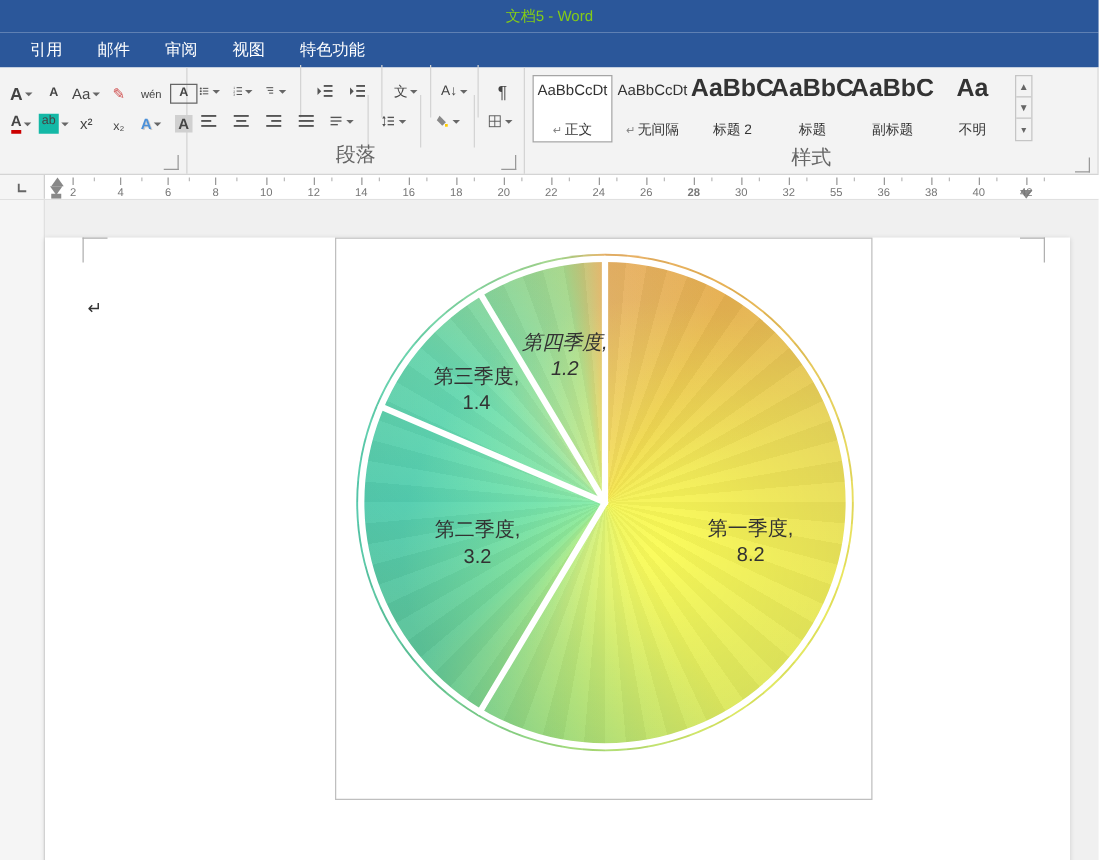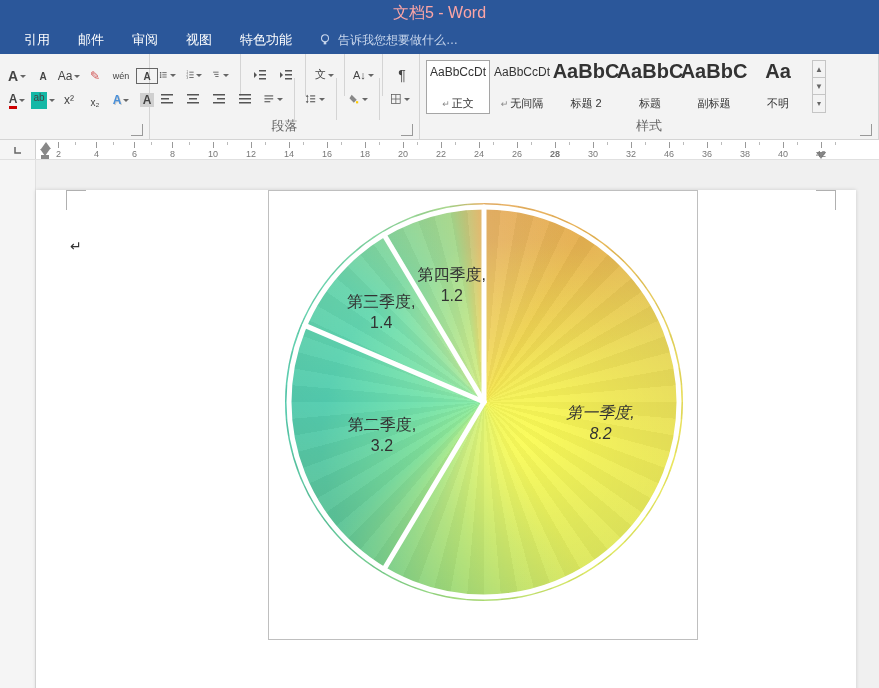--- a/index.html
+++ b/index.html
@@ -1,34 +1,34 @@
 <!DOCTYPE html>
 <html><head>
 <meta charset="utf-8">
 <style>
 * { margin:0; padding:0; box-sizing:border-box; font-family:"Microsoft YaHei","Segoe UI",sans-serif; }
 body { background:#fff; font-size:12px; width:879px; height:688px; overflow:hidden; }
 
 
-.titlebar { background:#2b579a; color:#fca5a5; height:26px; display:flex; align-items:center; justify-content:center; font-size:16px; }
+.titlebar { background:#2b579a; color:#84cc16; height:26px; display:flex; align-items:center; justify-content:center; font-size:12px; }
 
 
 .tabrow { background:#2b579a; height:28px; display:flex; align-items:center; padding-left:10px; gap:0; }
 .tabrow .tab { color:#fff; padding:0 14px; height:28px; display:flex; align-items:center; cursor:pointer; font-size:13px; }
 .tabrow .tell { display:flex; align-items:center; color:#c8d6ec; padding-left:12px; gap:6px; }
 .bulb { width:14px; height:14px; }
 
 
 .ribbon { background:#f3f3f3; border-bottom:1px solid #d4d4d4; height:86px; display:flex; }
 .group { border-right:1px solid #d4d4d4; display:flex; flex-direction:column; justify-content:space-between; padding:4px 6px 0 6px; }
 .group-rows { display:flex; flex-direction:column; gap:2px; flex:1; justify-content:center;}
 .row { display:flex; align-items:center; gap:4px; height:22px; }
 .btn { height:22px; min-width:22px; display:flex; align-items:center; justify-content:center; color:#444; border:1px solid transparent; padding:0 2px; }
 .dd::after { content:""; display:inline-block; margin-left:2px; border:3px solid transparent; border-top-color:#666; transform:translateY(2px);}
-.group-label { font-size:13px; color:#666; text-align:center; padding:2px 0 4px; position:relative;}
+.group-label { font-size:16px; color:#666; text-align:center; padding:2px 0 4px; position:relative;}
 .group-label .launcher { position:absolute; right:0; bottom:3px; width:12px; height:12px; border:1px solid #999; border-left:0; border-top:0;}
 .sep { width:1px; background:#d4d4d4; margin:2px 4px; height:42px; align-self:center;}
 .ico { width:16px; height:16px; display:inline-block; }
 
 
 .styles-group { flex:1; }
 .styles-gallery { display:flex; gap:0; align-items:flex-start; padding-top:2px;}
 .style-item { width:64px; height:54px; border:1px solid transparent; display:flex; flex-direction:column; align-items:center; justify-content:center; padding:2px; }
 .style-item.sel { border:1px solid #a5a5a5; background:#fff;}
 .style-sample { font-size:12px; color:#333; height:26px; display:flex; align-items:center; overflow:hidden; white-space:nowrap; }
@@ -89,27 +89,20 @@
 <div class="titlebar">
   <span>文档5 - Word</span>
 </div>
 
 <div class="tabrow">
   <div class="tab">引用</div>
   <div class="tab">邮件</div>
   <div class="tab">审阅</div>
   <div class="tab">视图</div>
   <div class="tab">特色功能</div>
-  <div class="tell">
-    <svg class="bulb" viewBox="0 0 16 16">
-        <circle cx="8" cy="6" r="4" fill="none" stroke="#c8d6ec" stroke-width="1.2"></circle>
-        <rect x="6.5" y="10" width="3" height="3" fill="#c8d6ec"></rect>
-      </svg>
-    <span>告诉我您想要做什么…</span>
-  </div>
 </div>
 
 <div class="ribbon">
 
   <div class="group" style="width:150px">
     <div class="group-rows">
       <div class="row">
         <div class="btn dd">
             <span style="font-size:14px;font-weight:bold">A</span>
           </div>
@@ -430,21 +423,21 @@
       </div>
       <div class="ruler-mark" style="left: 590px; justify-content: space-between;">
         <div class="tick"></div>
         <div class="num">32</div>
       </div>
       <div class="ruler-mark" style="left: 609px;">
         <div class="minor"></div>
       </div>
       <div class="ruler-mark" style="left: 628px;">
         <div class="tick"></div>
-        <div class="num">46</div>
+        <div class="num">55</div>
       </div>
       <div class="ruler-mark" style="left: 647px;">
         <div class="minor"></div>
       </div>
       <div class="ruler-mark" style="left: 666px;">
         <div class="tick"></div>
         <div class="num">36</div>
       </div>
       <div class="ruler-mark" style="left: 685px;">
         <div class="minor"></div>
@@ -489,33 +482,33 @@
           <svg class="pie-lines" viewBox="0 0 398 398">
             <circle cx="199" cy="199" r="195" fill="none" stroke="#fff" stroke-width="5"></circle>
             <g id="slice-lines" stroke="#fff" stroke-width="5" stroke-linecap="round">
                 <line x1="199" y1="199" x2="199" y2="4"></line>
                 <line x1="199" y1="199" x2="98.98464090584832" y2="366.3975147523639"></line>
                 <line x1="199" y1="199" x2="19.692084352467134" y2="122.36011882748484"></line>
                 <line x1="199" y1="199" x2="98.98464090584828" y2="31.60248524763614"></line>
               </g>
           </svg>
           <div id="pie-labels">
-              <div class="data-label" style="left: 270.543px; top: 200px; width: 90px; font-style: italic;">
+              <div class="data-label" style="left: 270.543px; top: 211px; width: 90px;">
                 <div>第一季度,</div>
                 <div>8.2</div>
               </div>
               <div class="data-label" style="left: 51.9992px; top: 212.142px; width: 90px;">
                 <div>第二季度,</div>
                 <div>3.2</div>
               </div>
               <div class="data-label" style="left: 51.2057px; top: 89.1914px; width: 90px;">
                 <div>第三季度,</div>
                 <div>1.4</div>
               </div>
-              <div class="data-label" style="left: 121.836px; top: 62.4569px; width: 90px;">
+              <div class="data-label" style="left: 121.836px; top: 62.4569px; width: 90px; font-style: italic;">
                 <div>第四季度,</div>
                 <div>1.2</div>
               </div>
             </div>
         </div>
       </div>
     </div>
   </div>
 </div>
 

